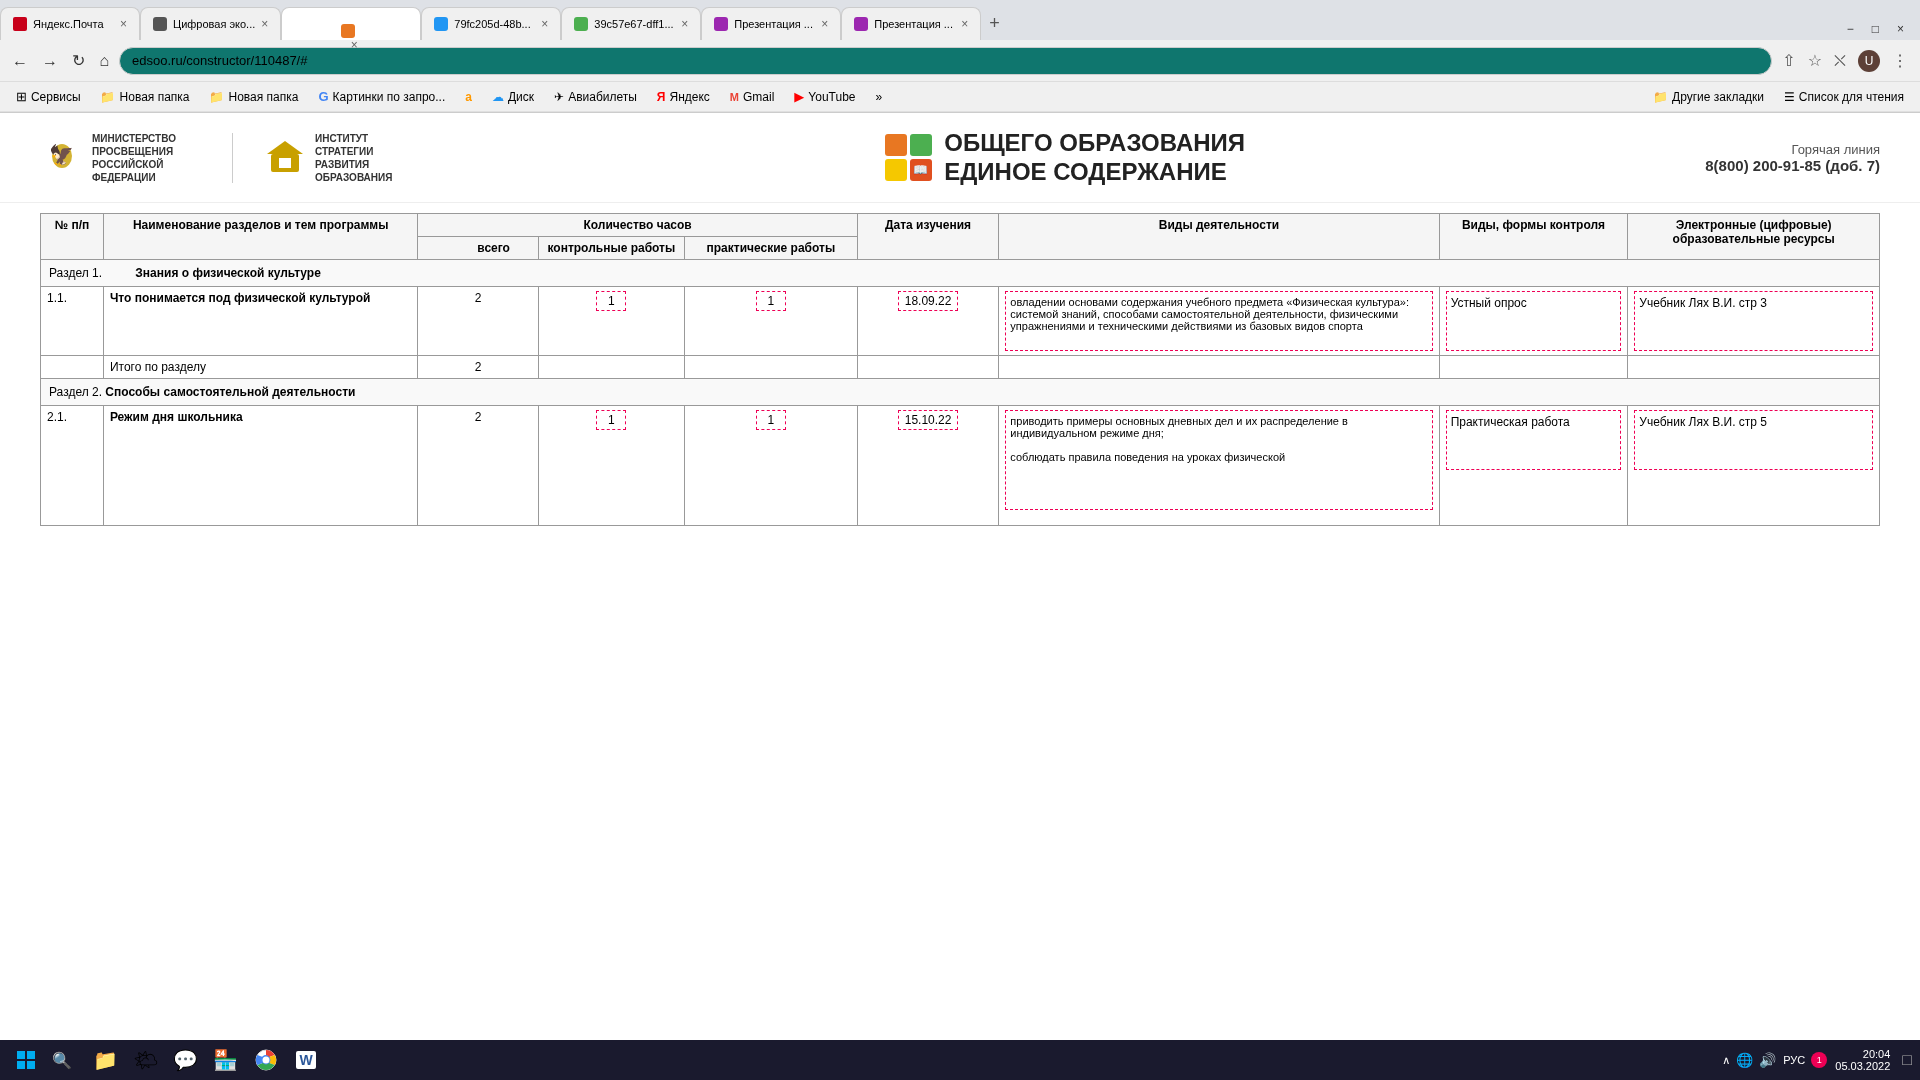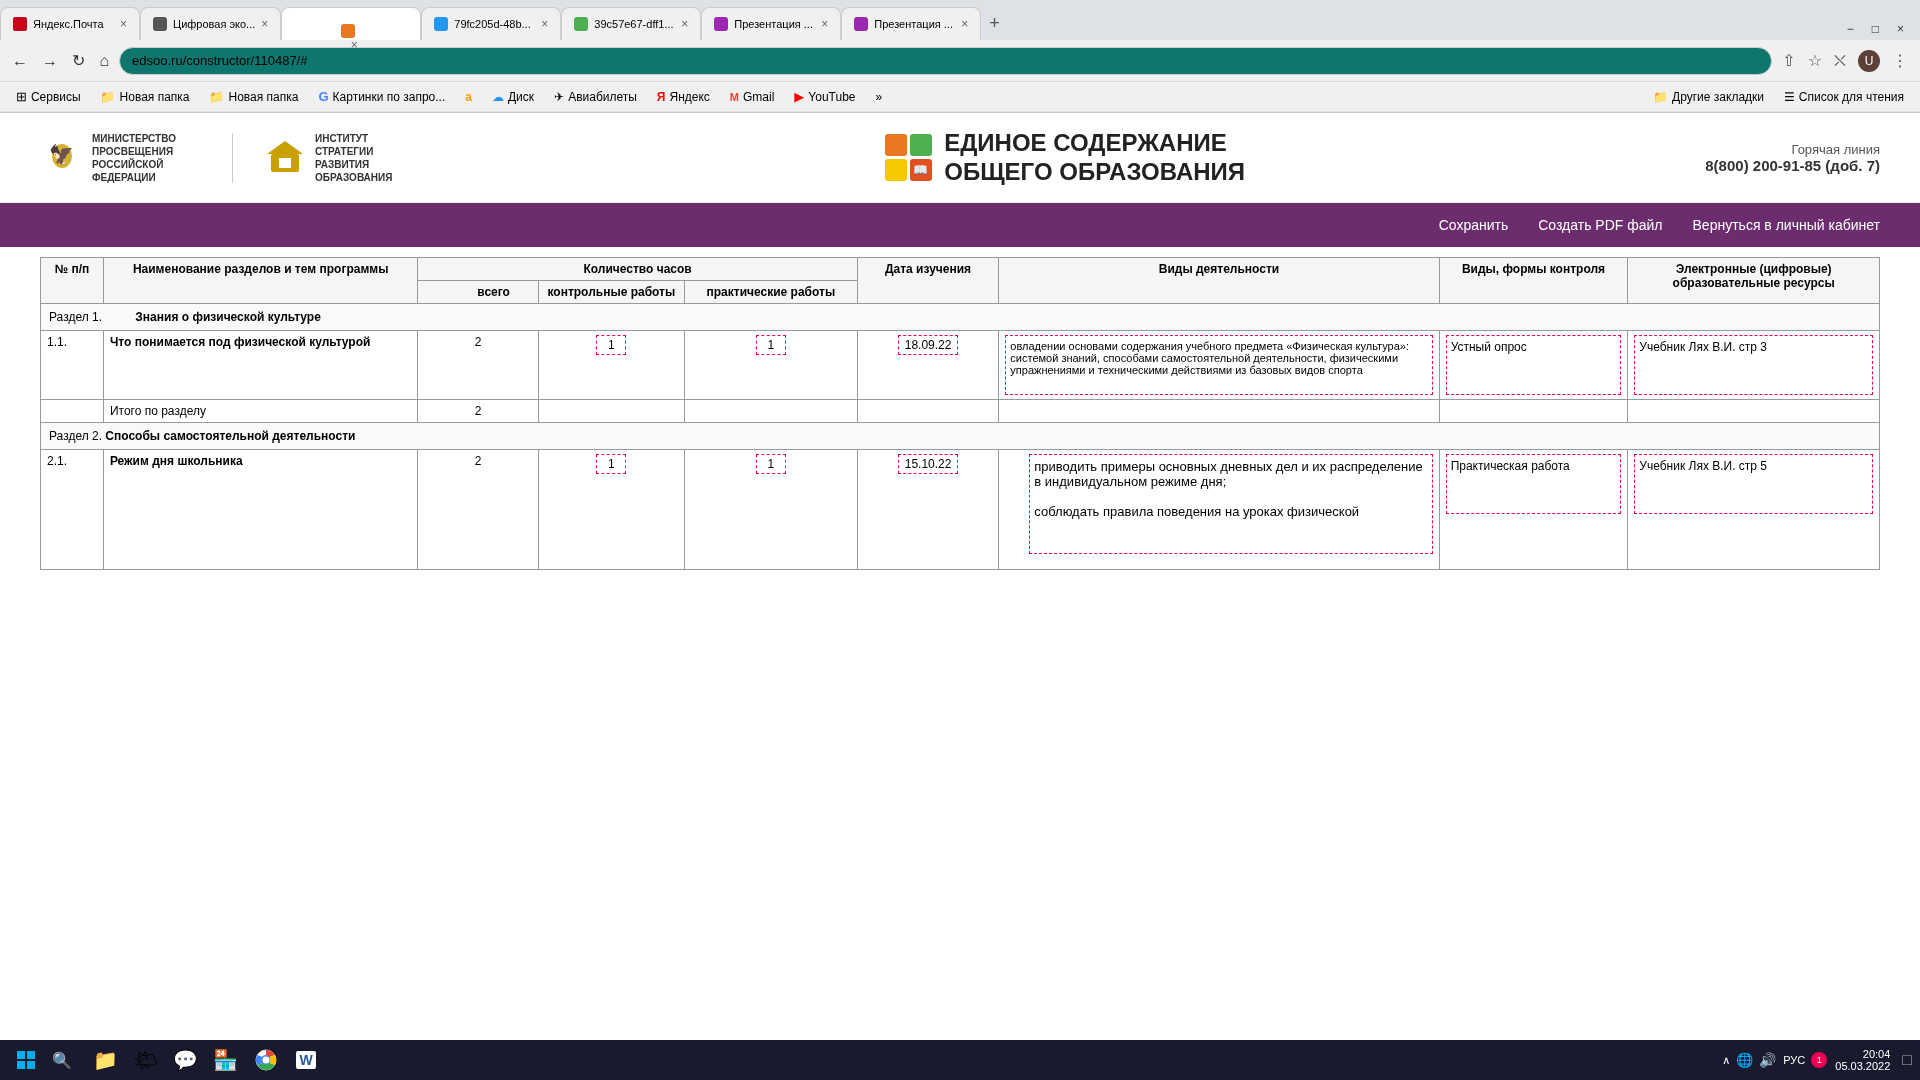--- a/index.html
+++ b/index.html
@@ -216,36 +216,31 @@
     <div class="header-center">
       <div style="display:flex;gap:4px;align-items:center;">
 
         <div style="display:grid;grid-template-columns:1fr 1fr;gap:3px;margin-right:8px;">
           <div style="width:22px;height:22px;background:#e87722;border-radius:3px;"></div>
           <div style="width:22px;height:22px;background:#4caf50;border-radius:3px;"></div>
           <div style="width:22px;height:22px;background:#f5c800;border-radius:3px;"></div>
           <div style="width:22px;height:22px;background:#e05020;border-radius:3px;display:flex;align-items:center;justify-content:center;color:#fff;font-size:12px;">📖</div>
         </div>
         <div>
+          <div style="font-size:24px;font-weight:bold;color:#222;line-height:1.2;">ОБЩЕГО ОБРАЗОВАНИЯ</div>
           <div style="font-size:24px;font-weight:bold;color:#222;line-height:1.2;">ЕДИНОЕ СОДЕРЖАНИЕ</div>
-          <div style="font-size:24px;font-weight:bold;color:#222;line-height:1.2;">ОБЩЕГО ОБРАЗОВАНИЯ</div>
         </div>
       </div>
     </div>
     <div class="header-right">
       <div class="hotline-label">Горячая линия</div>
       <div class="hotline-num">8(800) 200-91-85 (доб. 7)</div>
     </div>
   </div>
 
-  <div class="site-nav">
-    <a>Сохранить</a>
-    <a>Создать PDF файл</a>
-    <a>Вернуться в личный кабинет</a>
-  </div>
 
   <div class="main-content">
     <table class="schedule-table">
       <thead>
         <tr>
           <th rowspan="2" style="width:40px;">№ п/п</th>
           <th rowspan="2" style="width:200px;">Наименование разделов и тем программы</th>
           <th colspan="3">Количество часов</th>
           <th rowspan="2" style="width:90px;">Дата изучения</th>
           <th rowspan="2" style="width:280px;">Виды деятельности</th>
@@ -327,21 +322,21 @@
           <td style="text-align:center;">
             <span class="editable-cell">1</span>
           </td>
           <td style="text-align:center;">
             <span class="editable-cell">1</span>
           </td>
           <td style="text-align:center;">
             <span class="editable-cell-date">15.10.22</span>
           </td>
           <td>
-            <div class="cell-activities" style="border:1px dashed #e05;padding:4px;min-height:100px;font-size:13px;margin-left:24px;">
+            <div class="cell-activities" style="border:1px dashed #e05;padding:4px;min-height:100px;font-size:11px;">
               <span style="white-space:pre-line;">приводить примеры основных дневных дел и их распределение в индивидуальном режиме дня;
 
 соблюдать правила поведения на уроках физической</span>
             </div>
           </td>
           <td>
             <span class="editable-cell-text">Практическая работа</span>
           </td>
           <td>
             <span class="editable-cell-text">Учебник Лях В.И. стр 5</span>

